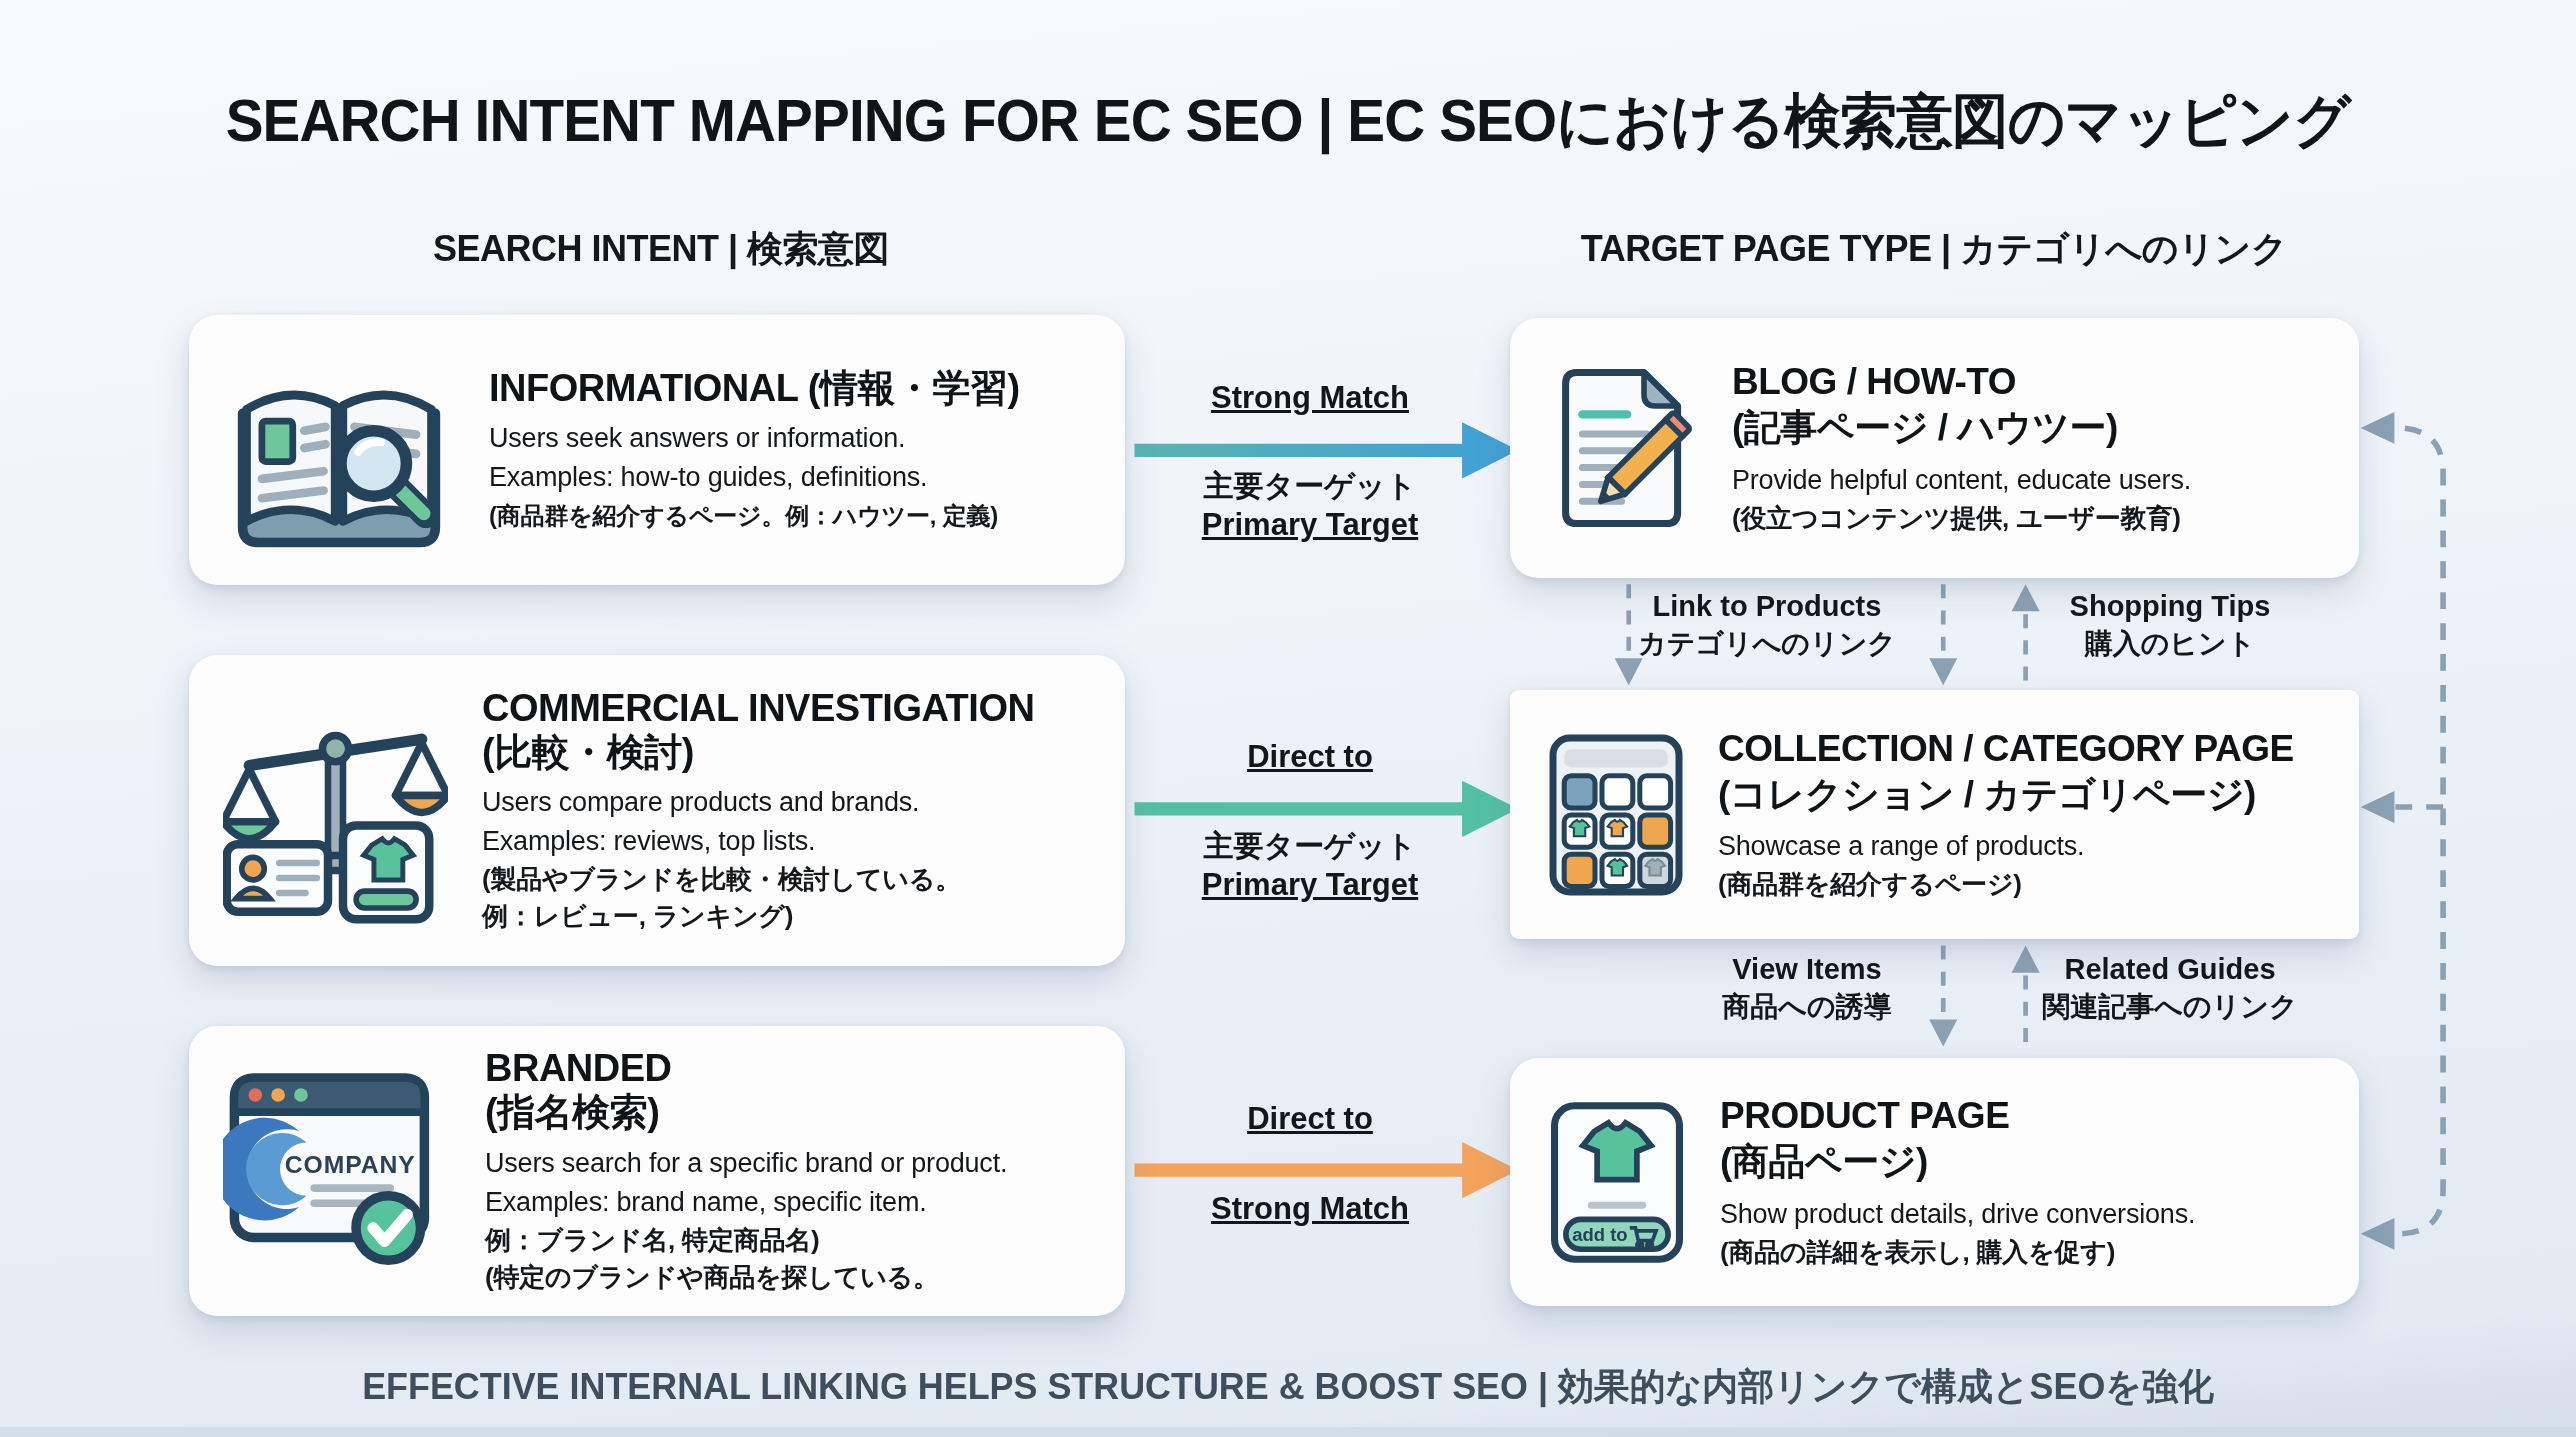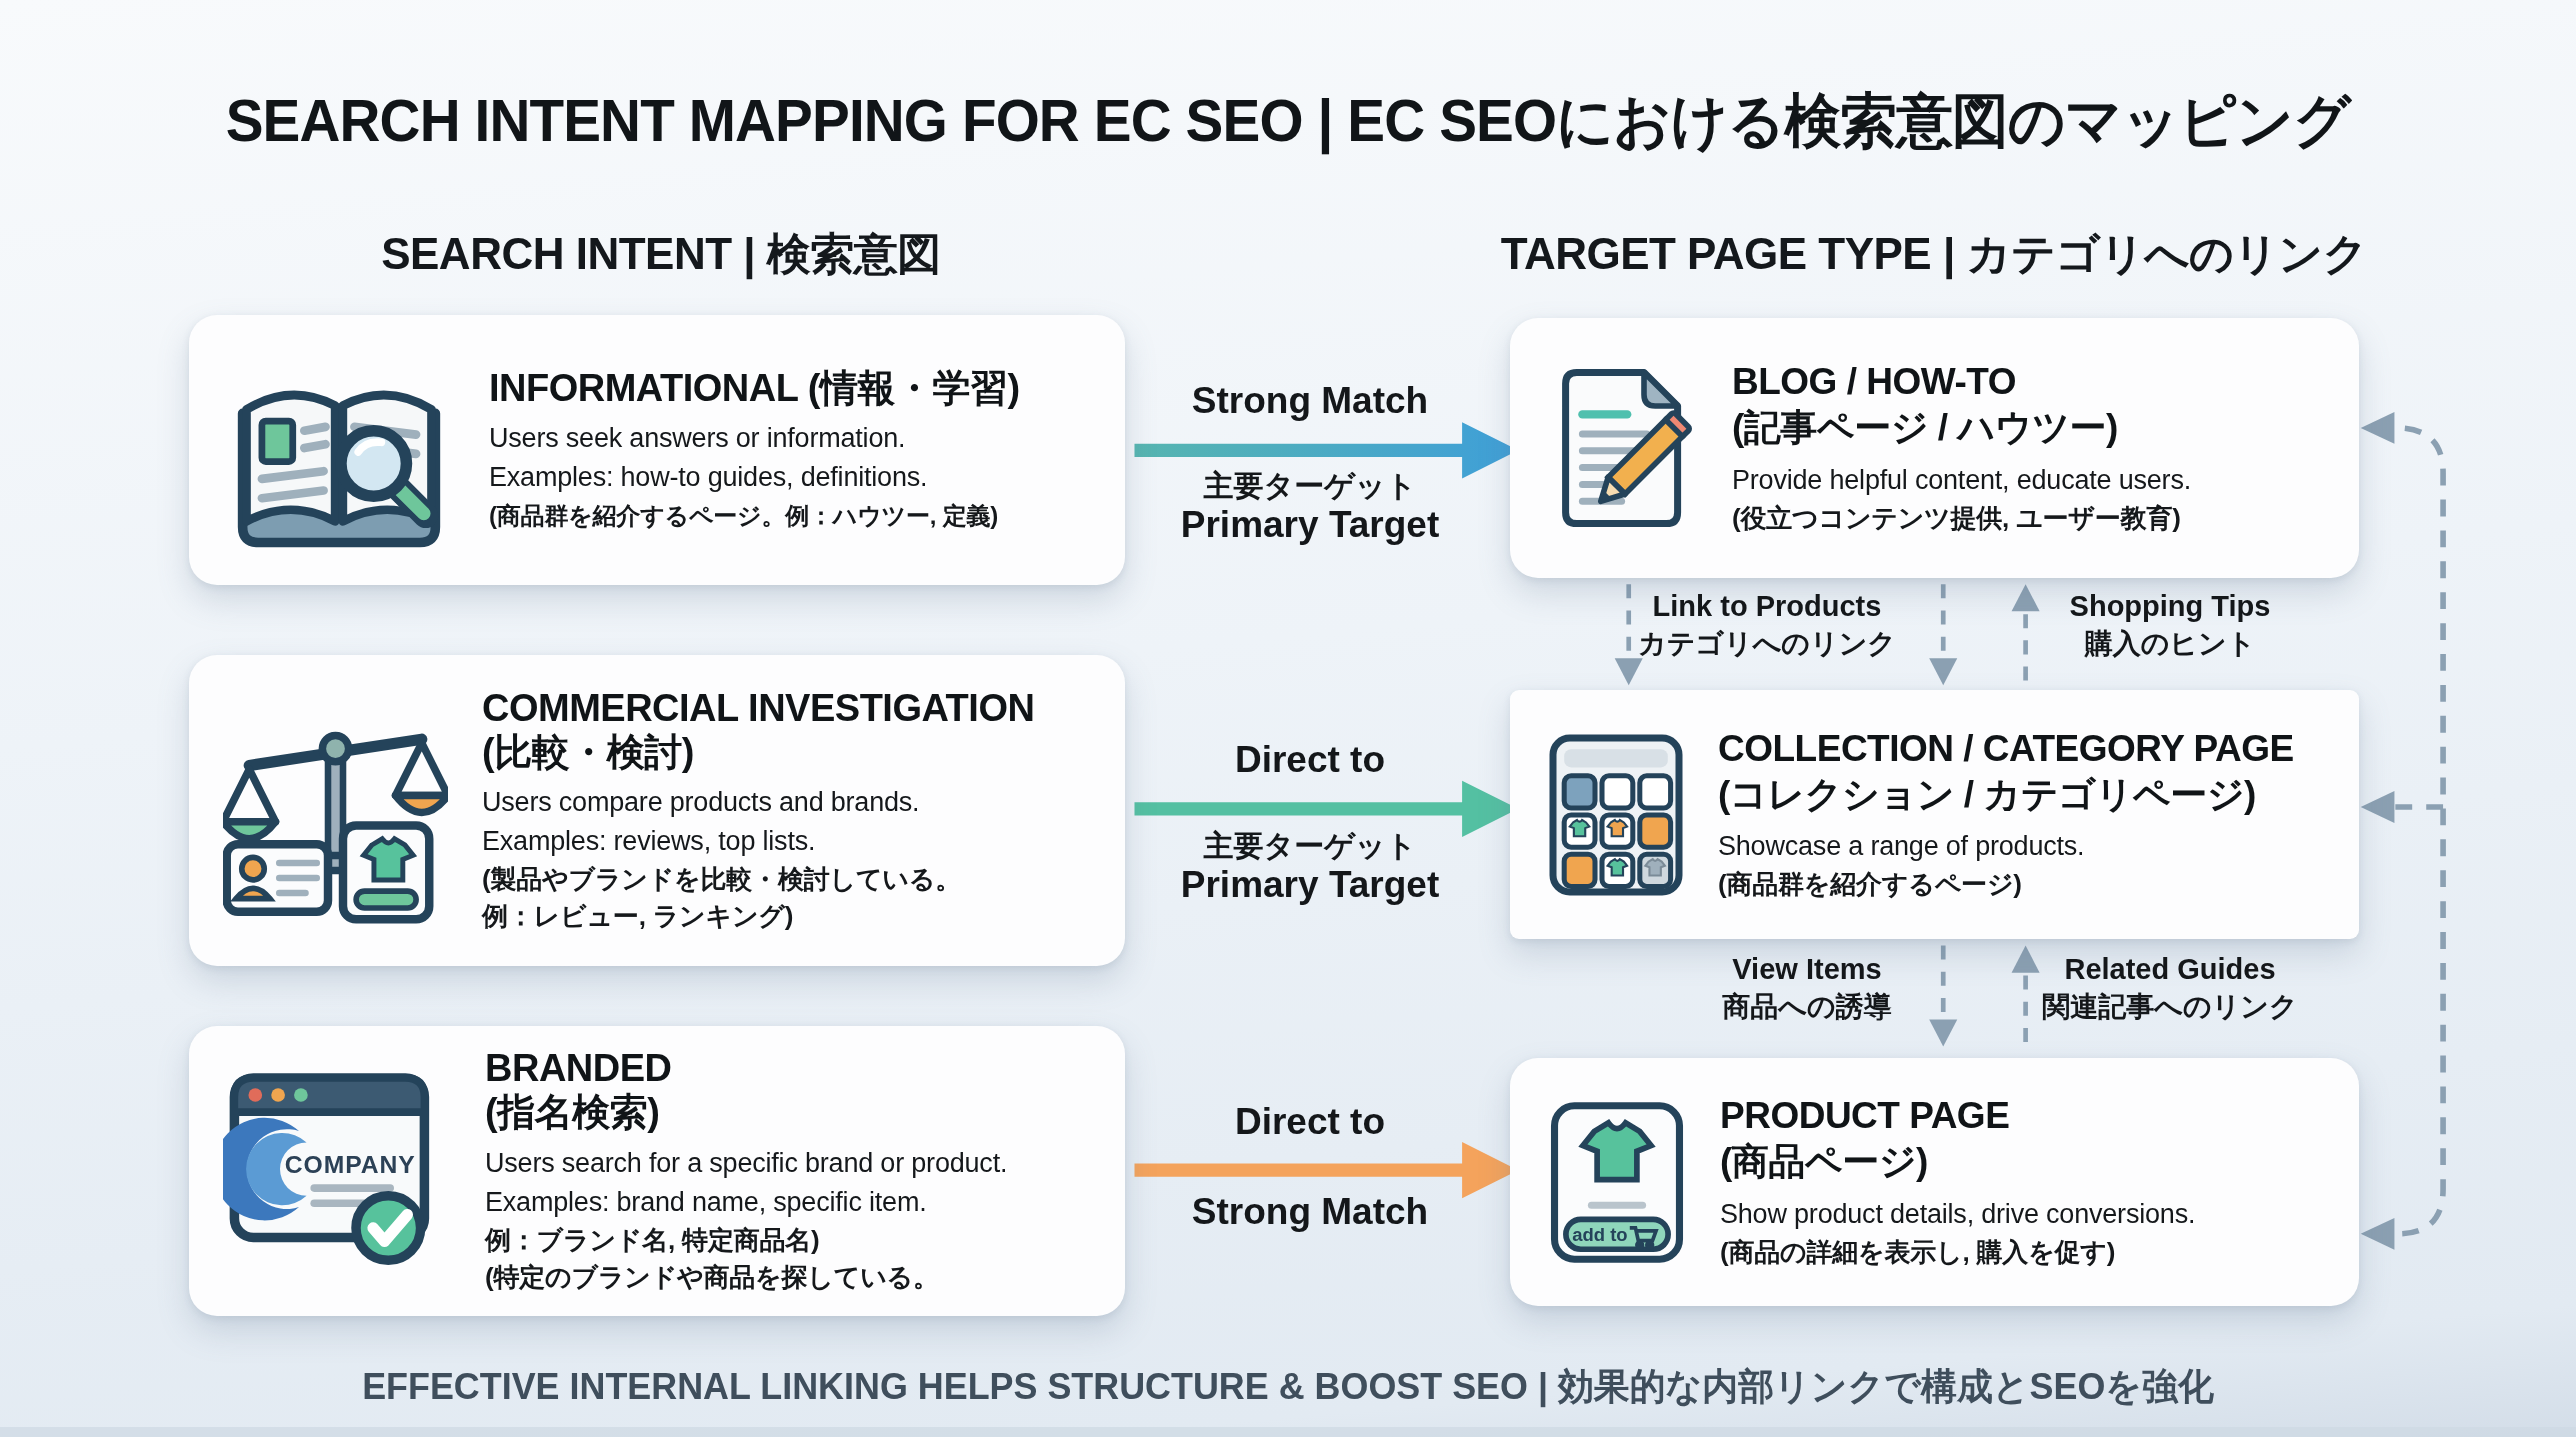--- a/index.html
+++ b/index.html
@@ -9,21 +9,21 @@
     background:linear-gradient(175deg,var(--background_top) 0%,#eef3f8 45%,var(--background_bottom) 92%,#d3dde8 100%);
     color:var(--text_primary);
   }
   #overlay{position:absolute;left:0;top:0;width:2576px;height:1438px;pointer-events:none;}
   .page-title{
     position:absolute;top:82px;left:50%;transform:translateX(-50%) scaleX(.96);
     font-size:59px;font-weight:800;letter-spacing:-0.9px;white-space:nowrap;color:#111518;
   }
   .col-header{
     position:absolute;top:225px;transform:translateX(-50%);
-    font-size:44px;font-weight:800;letter-spacing:-0.5px;white-space:nowrap;color:#14181c;
+    font-size:36px;font-weight:800;letter-spacing:-0.5px;white-space:nowrap;color:#14181c;
   }
   #left-header{left:661px;}
   #right-header{left:1934px;}
   .card{
     position:absolute;background:var(--card);border-radius:28px;
     box-shadow:0 15px 32px rgba(106,126,150,.24),0 2.8px 7.5px rgba(106,126,150,.14);
     display:flex;align-items:center;box-sizing:border-box;
   }
   .card.left{left:189px;width:936px;padding:0 37px 0 34px;gap:34px;}
   .card.right{left:1510px;width:849px;padding:0 34px 0 36px;gap:32px;}
@@ -35,21 +35,21 @@
   #card-prod{top:1058px;height:248px;}
   .icon-wrap{flex:0 0 auto;display:flex;align-items:center;justify-content:center;}
   .card-text{flex:1 1 auto;min-width:0;}
   .c-title{font-size:38px;line-height:44px;font-weight:800;letter-spacing:-0.5px;color:#101417;white-space:nowrap;}
   .card.right .c-title{font-size:37px;line-height:46px;}
   .c-body{margin-top:9.4px;}
   .c-line{font-size:27px;line-height:39px;font-weight:500;letter-spacing:-0.2px;color:#15181b;white-space:nowrap;}
   .c-line.ja{font-size:26px;line-height:37px;font-weight:700;}
   .c-line.ja-small{font-size:24px;line-height:37px;font-weight:700;}
   .flow-label{position:absolute;transform:translateX(-50%);text-align:center;white-space:nowrap;font-weight:700;color:#14171a;}
-  .flow-en{font-size:37px;}
+  .flow-en{font-size:31px;text-decoration:underline;}
   .flow-ja{font-size:30px;}
   .flow-stack{line-height:39px;}
   .link-label{position:absolute;transform:translateX(-50%);text-align:center;white-space:nowrap;font-weight:700;color:#14171a;line-height:37px;}
   .link-en{font-size:29px;}
   .link-ja{font-size:28px;}
   .footer-note{
     position:absolute;top:1362px;left:50%;transform:translateX(-50%) scaleX(.97);
     font-size:37px;font-weight:700;letter-spacing:0;white-space:nowrap;color:var(--footer_text);
   }
   .bottom-edge{position:absolute;left:0;top:1427px;width:2576px;height:11.2px;background:#cdd8e2;opacity:.7;}

